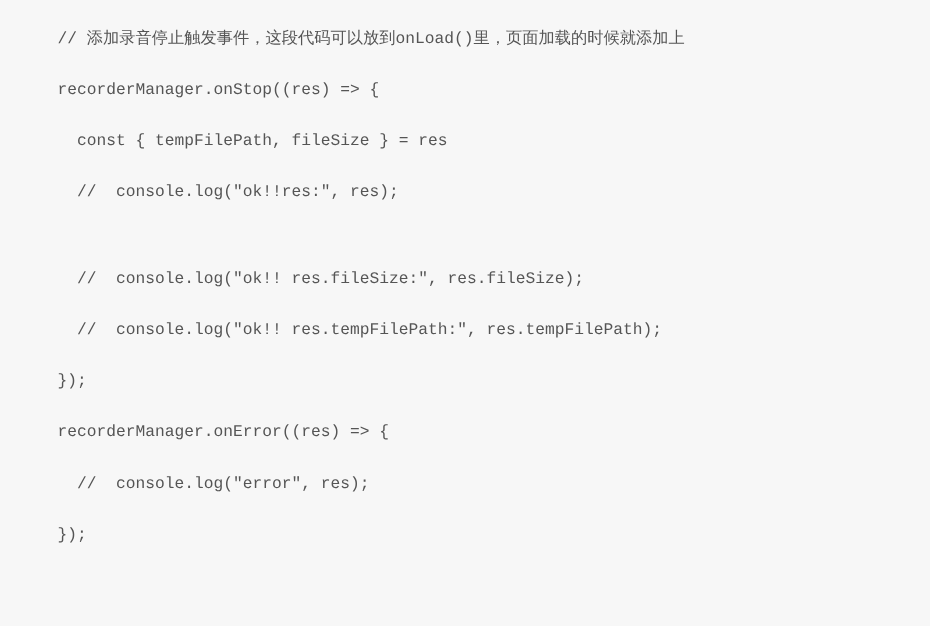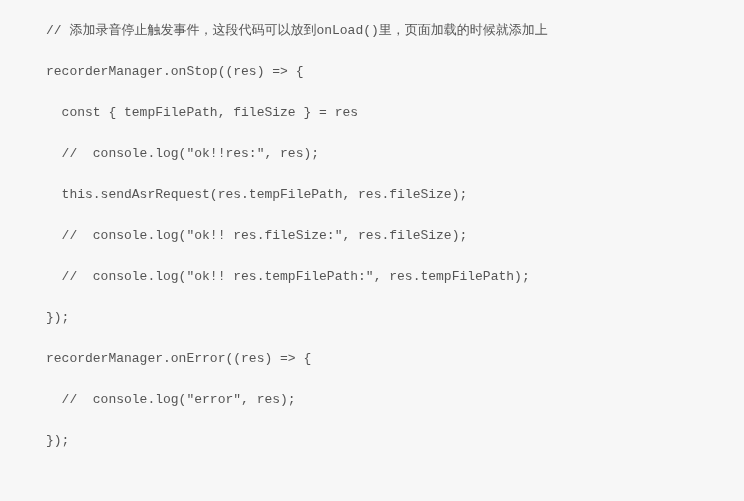--- a/index.html
+++ b/index.html
@@ -32,21 +32,20 @@
 
 <div>
   <div class="code-line">// 添加录音停止触发事件，这段代码可以放到onLoad()里，页面加载的时候就添加上</div>
   <div class="spacer"></div>
   <div class="code-line">recorderManager.onStop((res) =&gt; {</div>
   <div class="spacer"></div>
   <div class="code-line">  const { tempFilePath, fileSize } = res</div>
   <div class="spacer"></div>
   <div class="code-line">  //  console.log("ok!!res:", res);</div>
   <div class="spacer"></div>
-  <div class="code-line">  this.sendAsrRequest(res.tempFilePath, res.fileSize);</div>
   <div class="spacer"></div>
   <div class="code-line">  //  console.log("ok!! res.fileSize:", res.fileSize);</div>
   <div class="spacer"></div>
   <div class="code-line">  //  console.log("ok!! res.tempFilePath:", res.tempFilePath);</div>
   <div class="spacer"></div>
   <div class="code-line">});</div>
   <div class="spacer"></div>
   <div class="code-line">recorderManager.onError((res) =&gt; {</div>
   <div class="spacer"></div>
   <div class="code-line">  //  console.log("error", res);</div>

